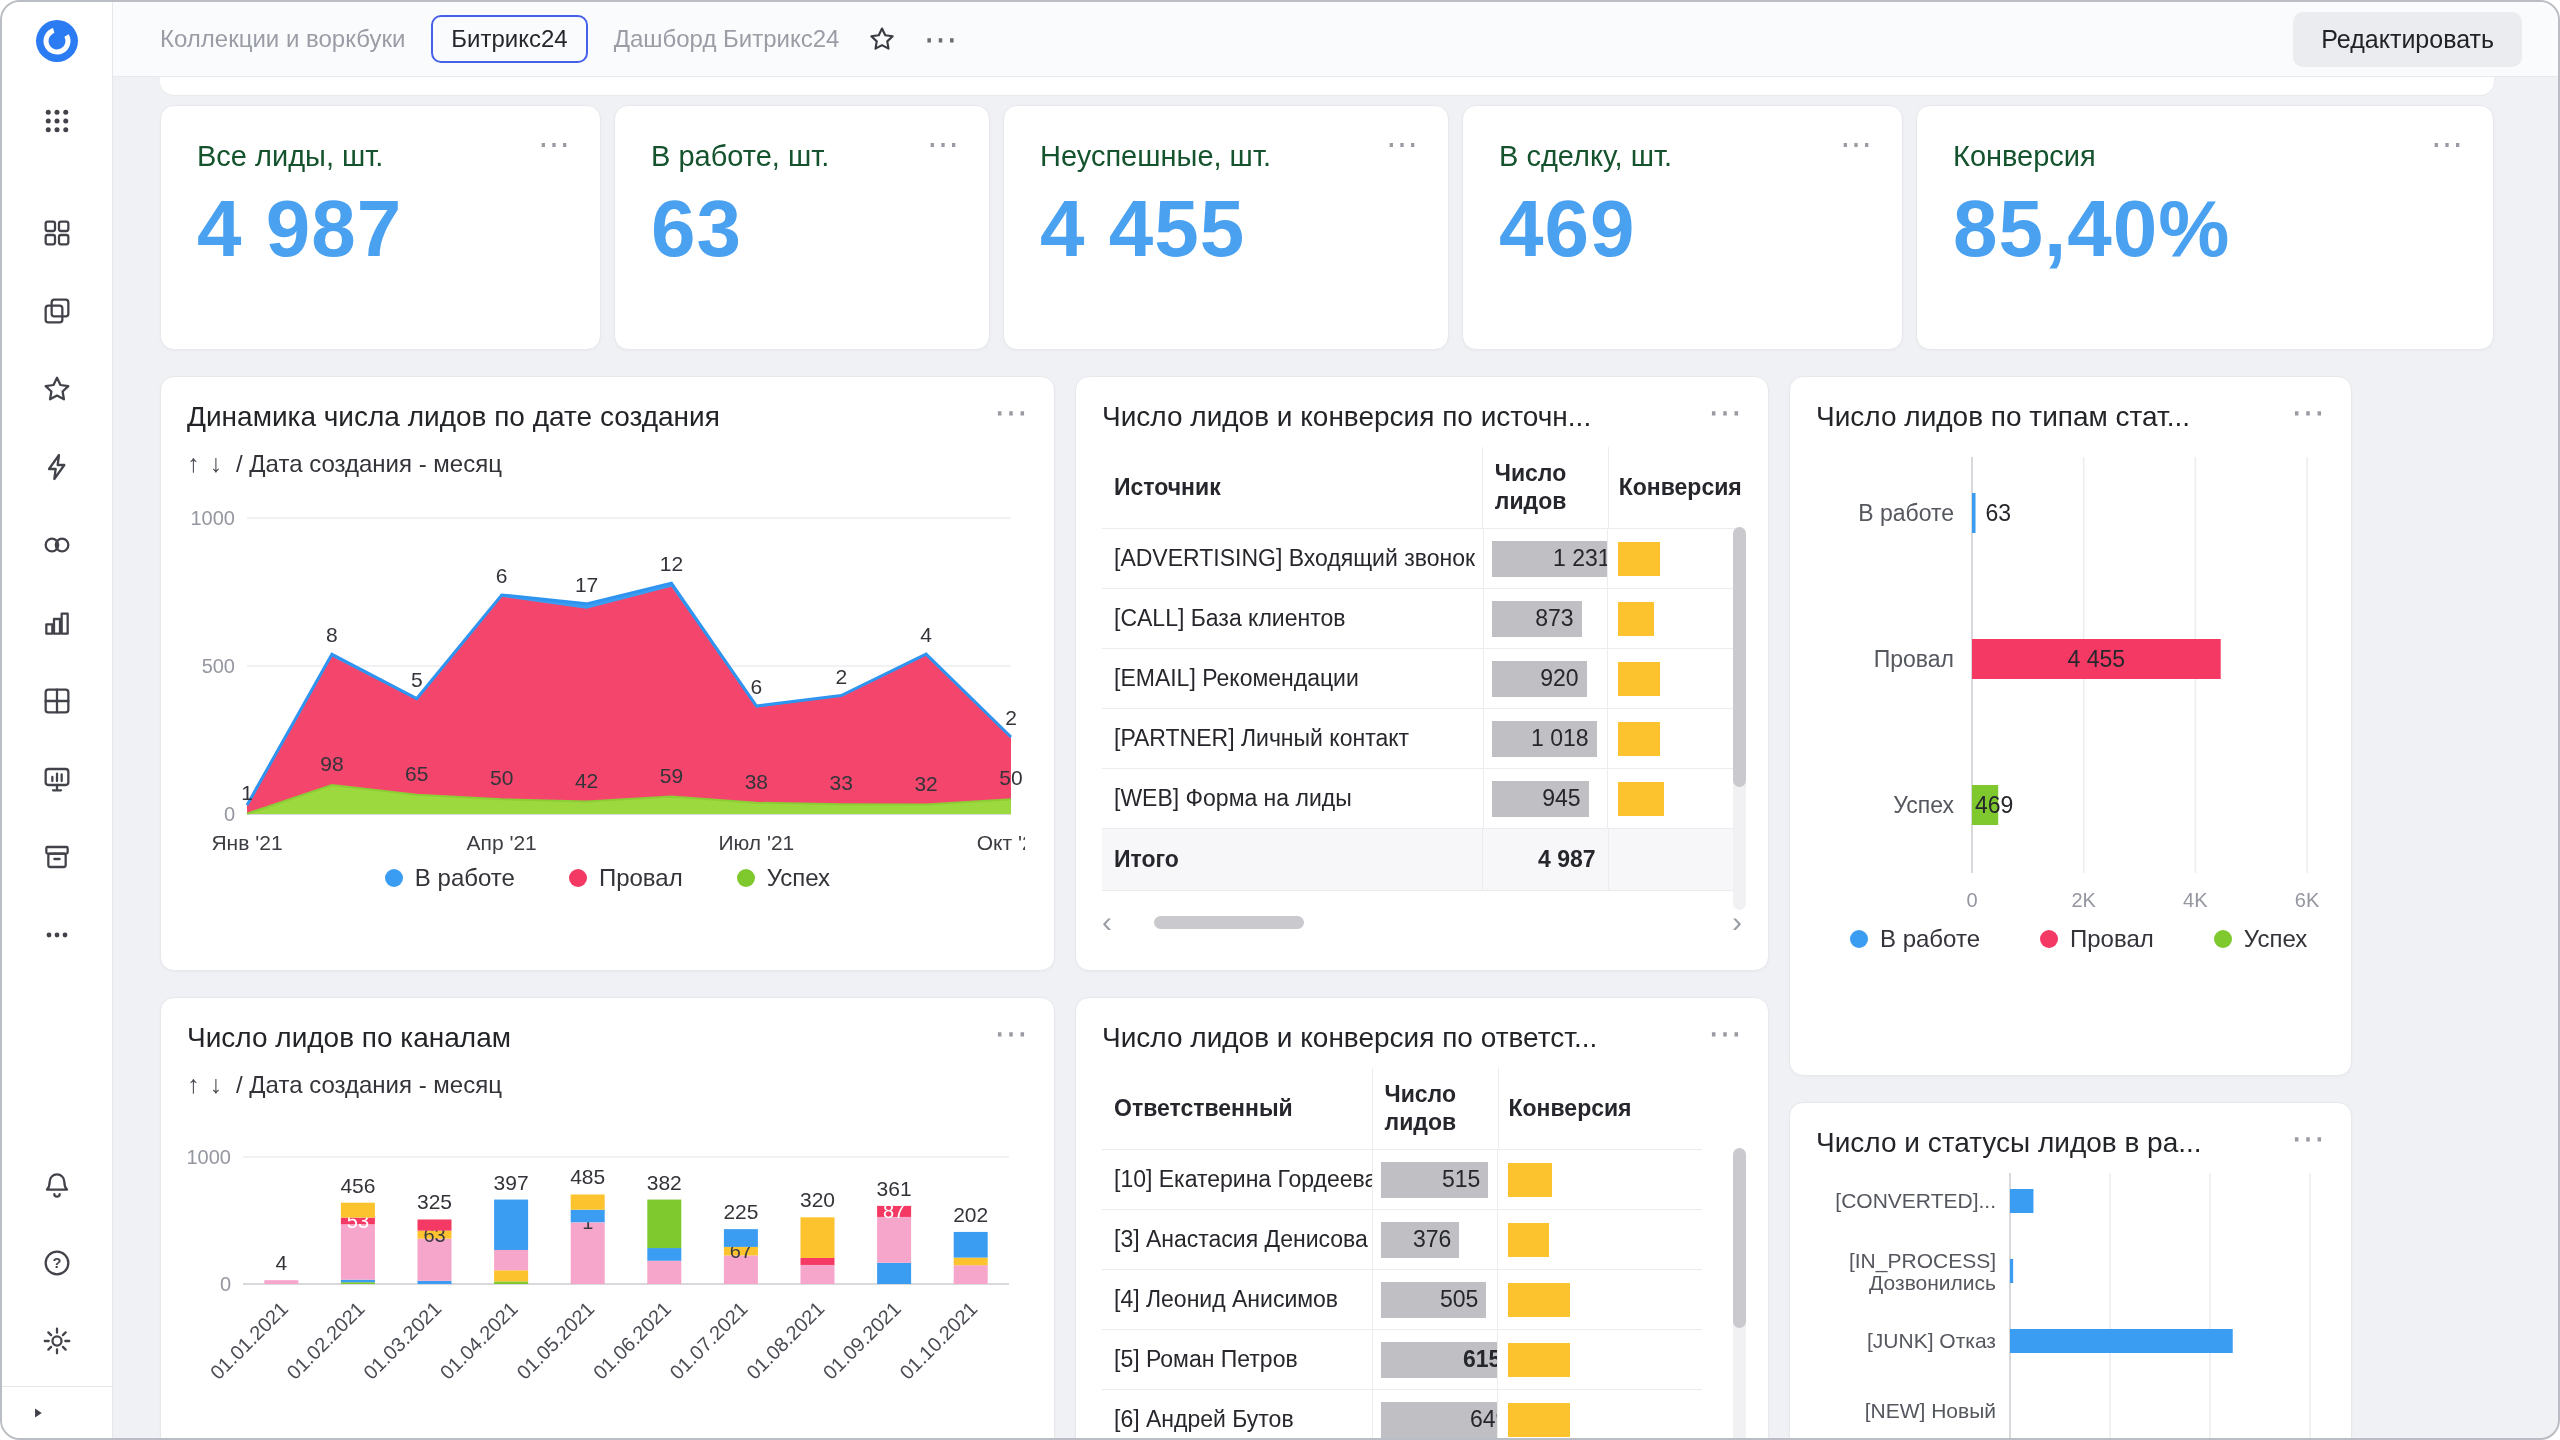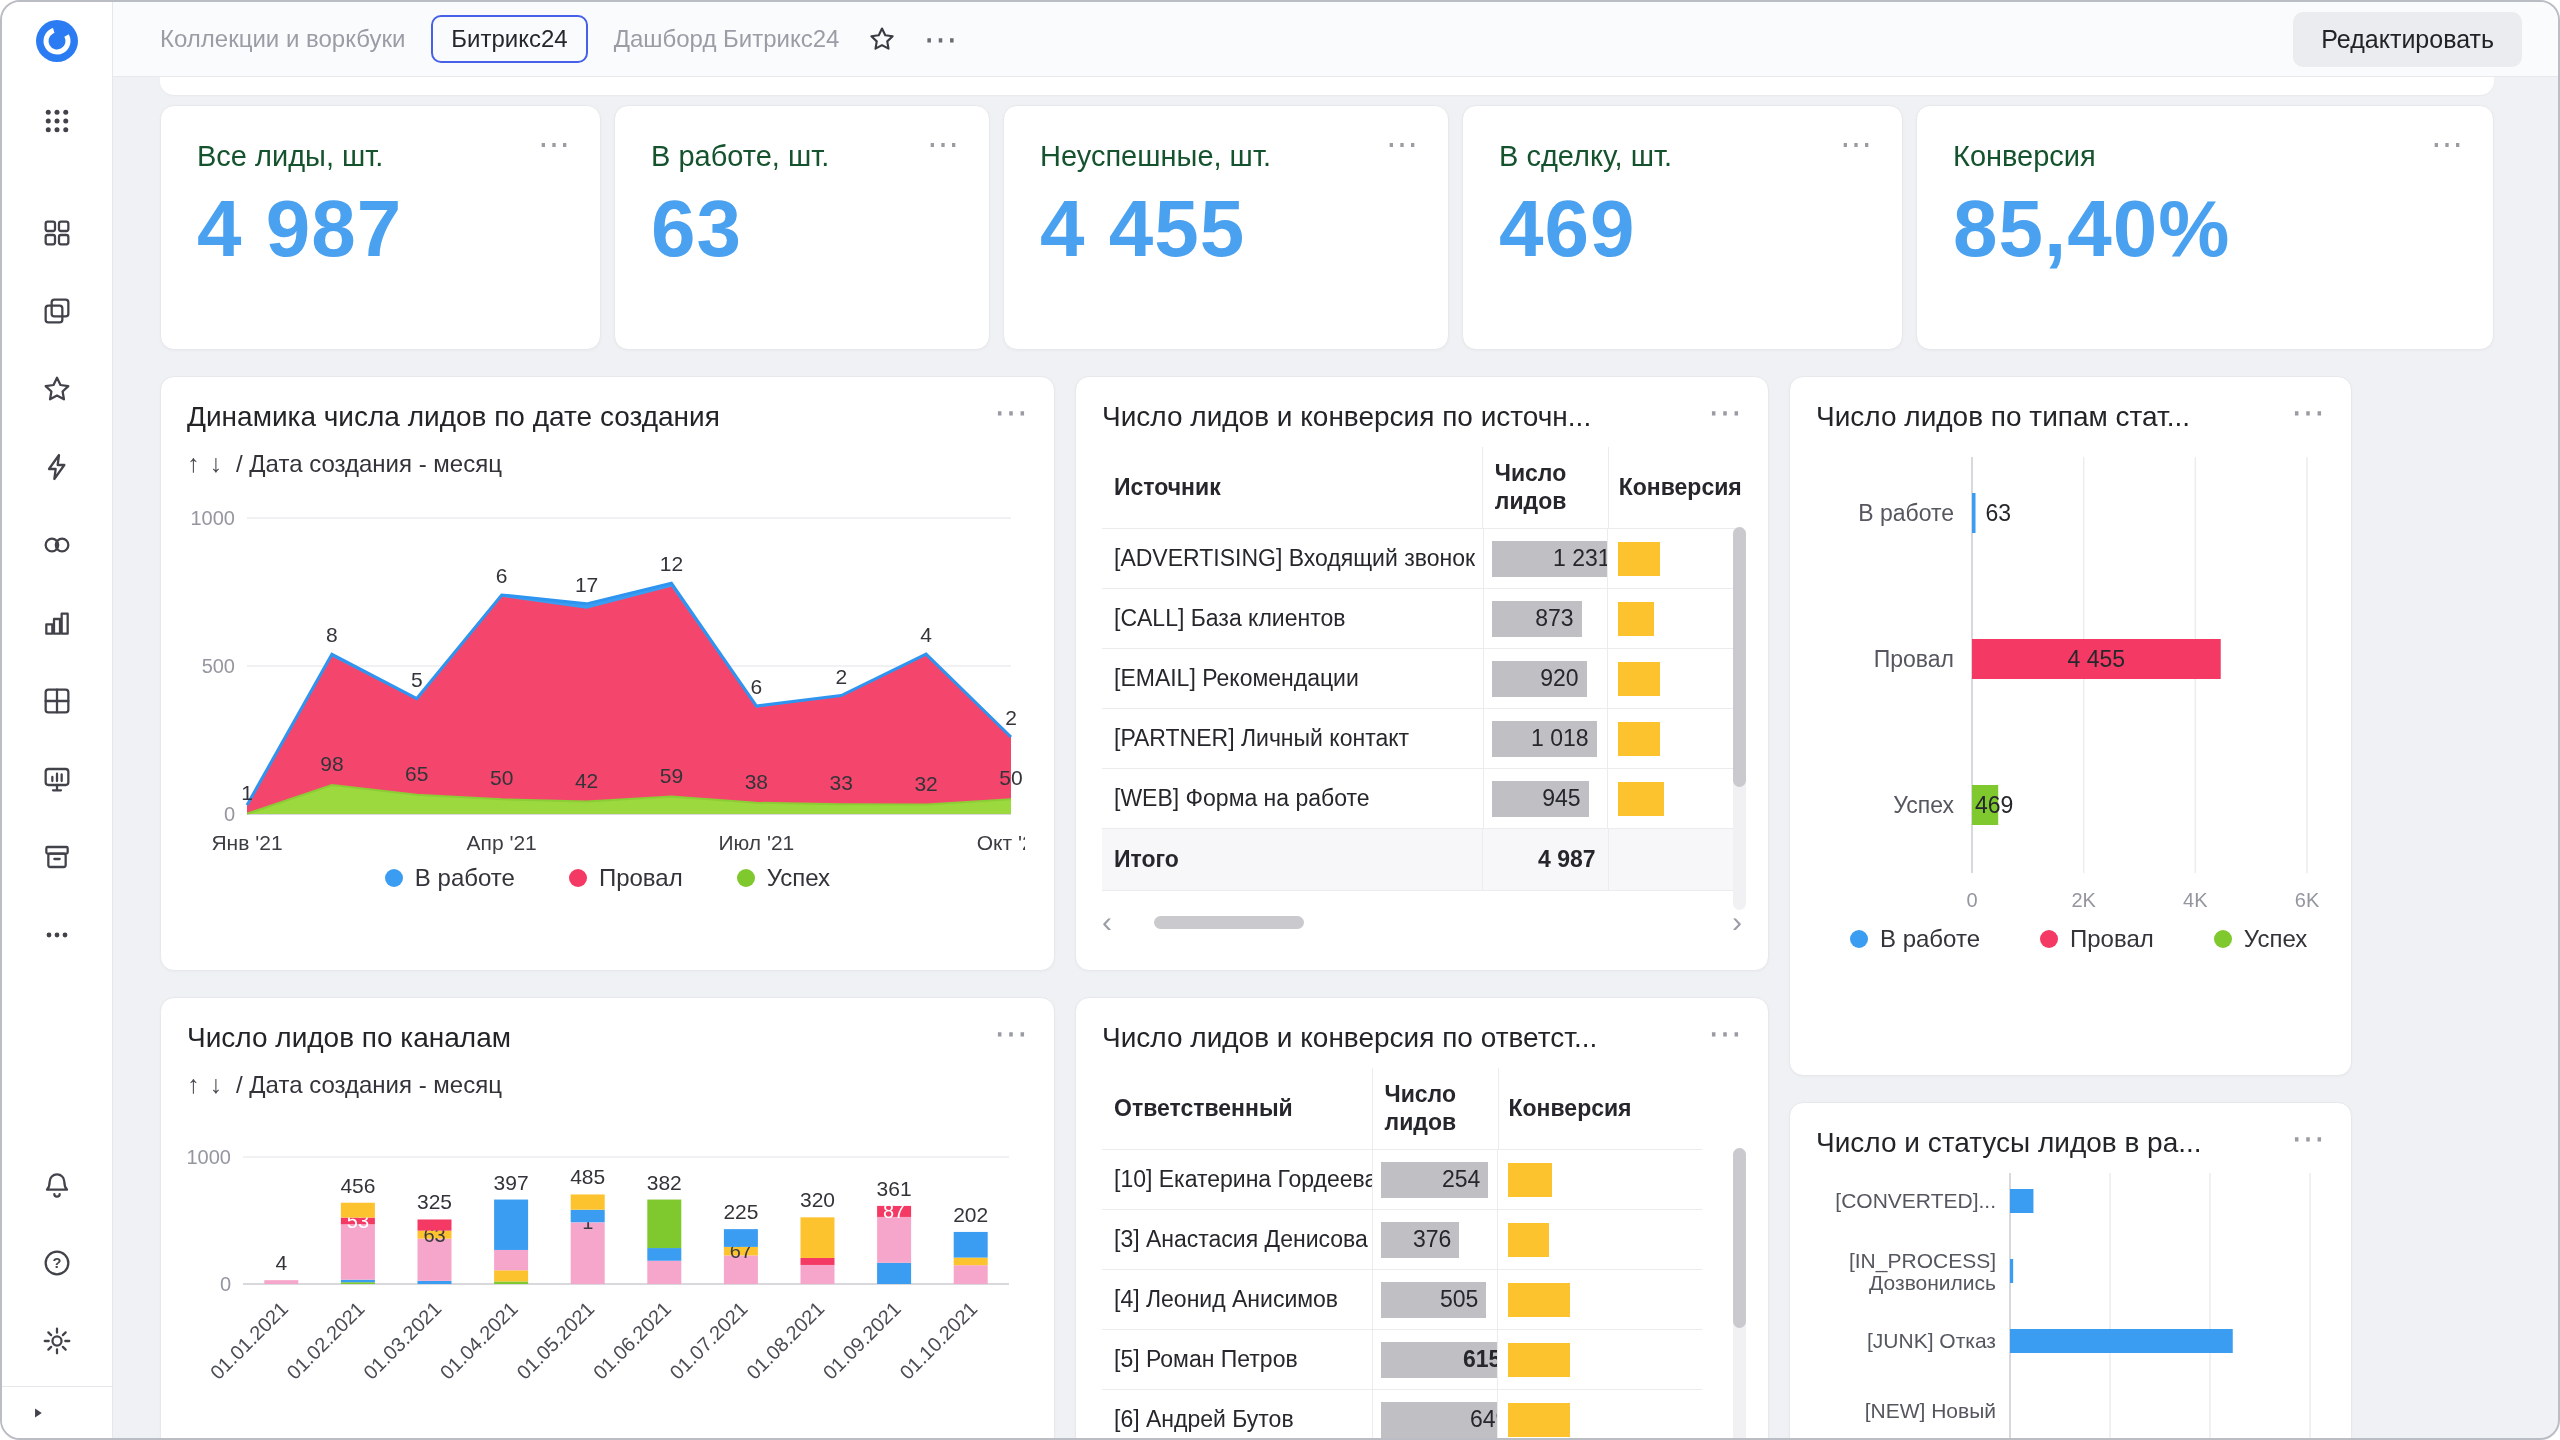--- a/index.html
+++ b/index.html
@@ -413,21 +413,21 @@
                 <div class="trow tbody" style="height: 60px;">
                   <div class="tcell tc1" style="width: 454px;">[PARTNER] Личный контакт</div>
                   <div class="tcell tc2" style="width: 147px;">
                     <div class="gbar" style="width: 105px;">1 018</div>
                   </div>
                   <div class="tcell tc3" style="width: 160px;">
                     <div class="ybar" style="width: 42px;"></div>
                   </div>
                 </div>
                 <div class="trow tbody" style="height: 60px;">
-                  <div class="tcell tc1" style="width: 454px;">[WEB] Форма на работе</div>
+                  <div class="tcell tc1" style="width: 454px;">[WEB] Форма на лиды</div>
                   <div class="tcell tc2" style="width: 147px;">
                     <div class="gbar" style="width: 97px;">945</div>
                   </div>
                   <div class="tcell tc3" style="width: 160px;">
                     <div class="ybar" style="width: 46px;"></div>
                   </div>
                 </div>
                 <div class="trow ttotal" style="height: 62px;">
                   <div class="tcell tc1" style="width: 454px;">Итого</div>
                   <div class="tcell tc2 tot" style="width: 147px;">4 987</div>
@@ -455,21 +455,21 @@
           <div class="thost" id="t-resp">
               <div class="tclip" style="width: 600px;">
                 <div class="trow thead" style="height: 82px; justify-content: center;">
                   <div class="tcell tc1" style="width: 340px;">Ответственный</div>
                   <div class="tcell tc2h" style="width: 155px;">Число лидов</div>
                   <div class="tcell tc3" style="width: 260px;">Конверсия</div>
                 </div>
                 <div class="trow tbody" style="height: 60px;">
                   <div class="tcell tc1" style="width: 340px;">[10] Екатерина Гордеева</div>
                   <div class="tcell tc2" style="width: 155px;">
-                    <div class="gbar" style="width: 107px;">254</div>
+                    <div class="gbar" style="width: 107px;">515</div>
                   </div>
                   <div class="tcell tc3" style="width: 260px;">
                     <div class="ybar" style="width: 44px;"></div>
                   </div>
                 </div>
                 <div class="trow tbody" style="height: 60px;">
                   <div class="tcell tc1" style="width: 340px;">[3] Анастасия Денисова</div>
                   <div class="tcell tc2" style="width: 155px;">
                     <div class="gbar" style="width: 78px;">376</div>
                   </div>

